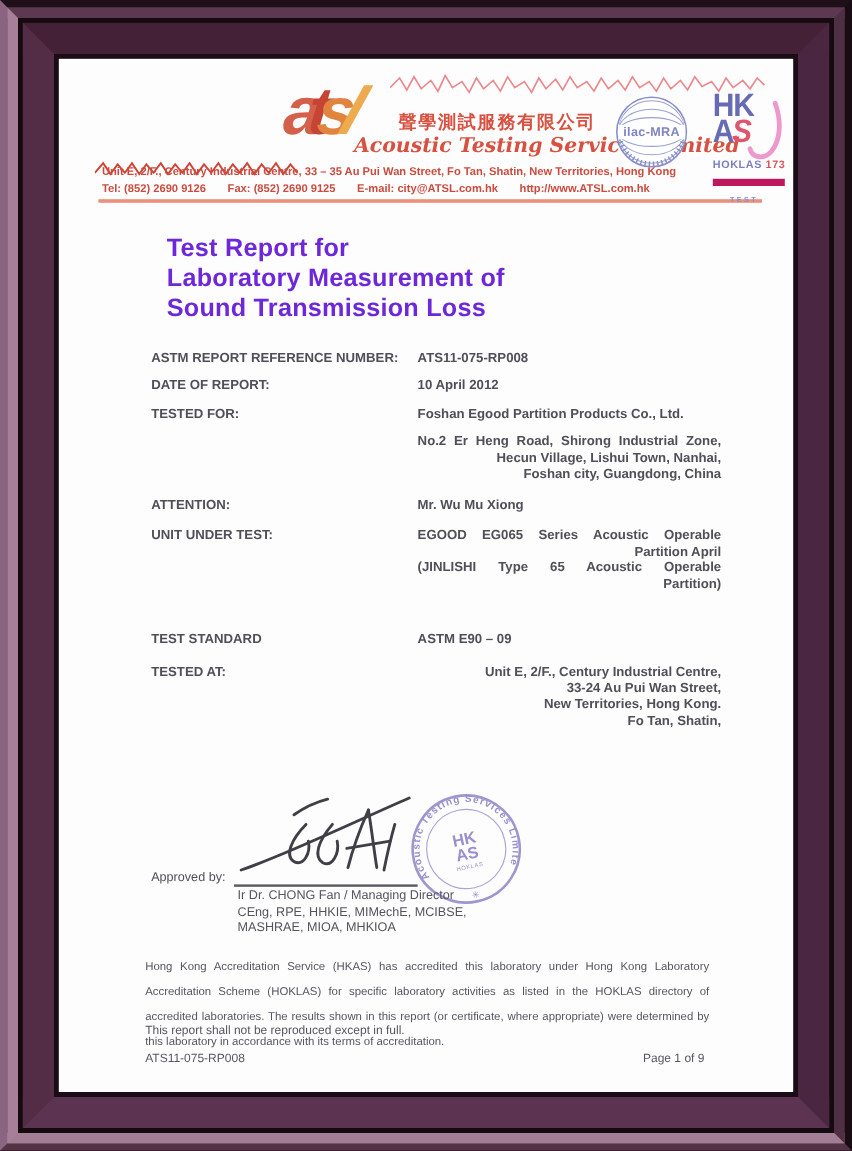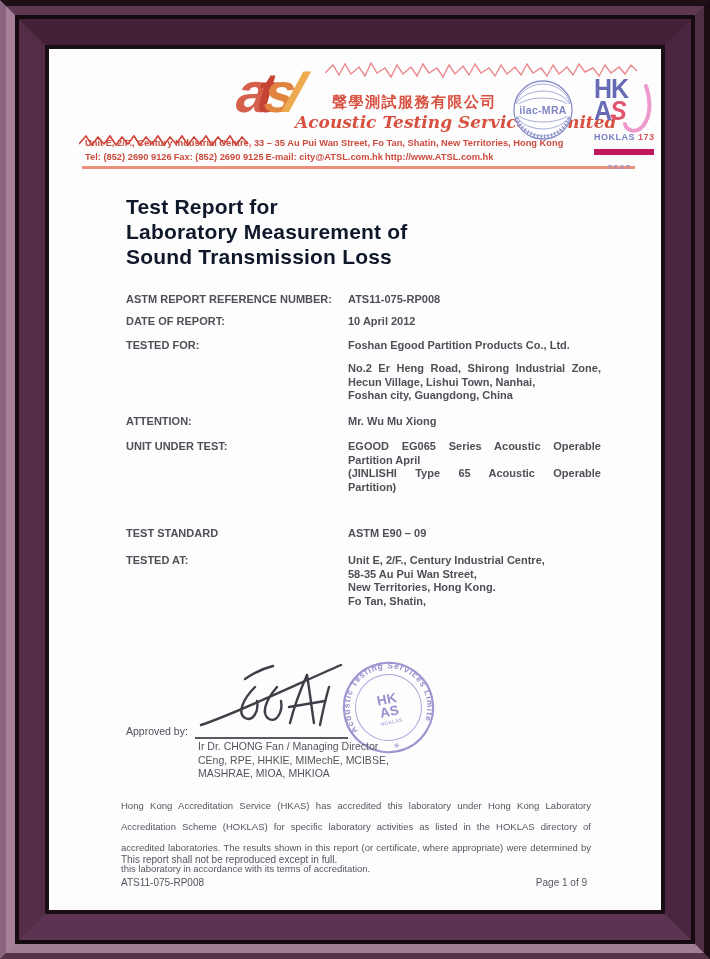--- a/index.html
+++ b/index.html
@@ -31,21 +31,21 @@
   .lt-s { color:#e08440; margin-left:-7px; }
   .lt-l { color:#edaa4e; margin-left:-5px; transform:skewX(-14deg); }
 
   .company-zh { left:283px; top:44px; font-size:15px; font-weight:bold;
                 color:#d8503f; letter-spacing:1.5px; white-space:nowrap; }
   .company-en { left:246px; top:63px; font-size:17px; font-weight:bold;
                 font-style:italic; font-family:"DejaVu Serif", serif;
                 color:#d8503f; white-space:nowrap; }
   .hdr-addr { left:36px; top:89px; font-size:9.3px; font-weight:bold;
               color:#cc4b3e; white-space:nowrap; }
-  .hdr-contacts { left:36px; top:103px; display:flex; gap:2px;
+  .hdr-contacts { left:36px; top:103px; display:flex; gap:18px;
                   font-size:9.3px; font-weight:bold; color:#cc4b3e;
                   white-space:nowrap; }
   .hdr-rule { left:33px; top:117px; width:553px; height:3px; background:#ec907c; }
 
   .wave { stroke:#ce4537; stroke-width:1.6; fill:none; }
   .wave2 { stroke:#ea8a8f; stroke-width:1.4; fill:none; }
 
   
   .ilac { left:463px; top:30px; }
   
@@ -56,29 +56,29 @@
   .hkas-s { color:#e0556e; font-style:italic; margin-left:-1px; }
   .hkas-swash { position:absolute; left:26px; top:8px; }
   .hoklas-line { margin-top:6px; font-size:9px; letter-spacing:0.5px;
                  color:#7a7ec2; border-bottom:6px solid #be185d;
                  padding-bottom:1px; white-space:nowrap; }
   .hoklas-num { color:#d85560; }
   .hoklas-test { font-size:6px; color:#8a8ec8; text-align:center;
                  letter-spacing:2px; margin-top:1px; width:52px; }
 
   
-  .title { left:77px; top:145px; font-size:21px; font-weight:bold;
-           color:#0f172a; line-height:25px; letter-spacing:0.2px; }
+  .title { left:90px; top:145px; font-size:21px; font-weight:bold;
+           color:#6d28d9; line-height:25px; letter-spacing:0.2px; }
 
   
   .lbl { left:77px; font-size:11px; font-weight:bold; color:#504f58;
          white-space:nowrap; }
   .val { left:299px; width:253px; font-size:11px; font-weight:bold;
          color:#504f58; line-height:13.5px; }
-  .val .ln { text-align:left; }
+  .val .ln { text-align:right; }
   .val .ln.stretch { text-align:justify; text-align-last:justify; }
 
   
   .approve-lbl { left:77px; top:676px; font-size:10.5px; color:#504f58; }
   .sig-line { left:146px; top:688px; width:153px; height:1.5px; background:#5a5962; }
   .sig-name { left:149px; top:691px; font-size:10.5px; line-height:13.5px;
               color:#55545e; }
   .sig-svg { left:146px; top:610px; }
   .stamp { left:291px; top:610px; transform:rotate(-12deg); opacity:0.9; }
 
@@ -188,21 +188,21 @@
         <div class="ln stretch">(JINLISHI Type 65 Acoustic Operable</div>
         <div class="ln">Partition)</div>
       </div>
 
       <div class="abs lbl" style="top:478px">TEST STANDARD</div>
       <div class="abs val" style="top:478px">ASTM E90 – 09</div>
 
       <div class="abs lbl" style="top:505px">TESTED AT:</div>
       <div class="abs val" style="top:505px">
         <div class="ln">Unit E, 2/F., Century Industrial Centre,</div>
-        <div class="ln">58-35 Au Pui Wan Street,</div>
+        <div class="ln">33-24 Au Pui Wan Street,</div>
         <div class="ln">New Territories, Hong Kong.</div>
         <div class="ln">Fo Tan, Shatin,</div>
       </div>
 
       <div class="abs approve-lbl">Approved by:</div>
 
       <svg class="abs sig-svg" width="154" height="78" viewBox="0 0 154 78">
         <g fill="none" stroke="#3f3f47" stroke-width="2.4" stroke-linecap="round">
           <path d="M 6,66 C 42,54 100,26 146,6"></path>
           <path d="M 50,20 C 60,13 70,9 78,7"></path>

